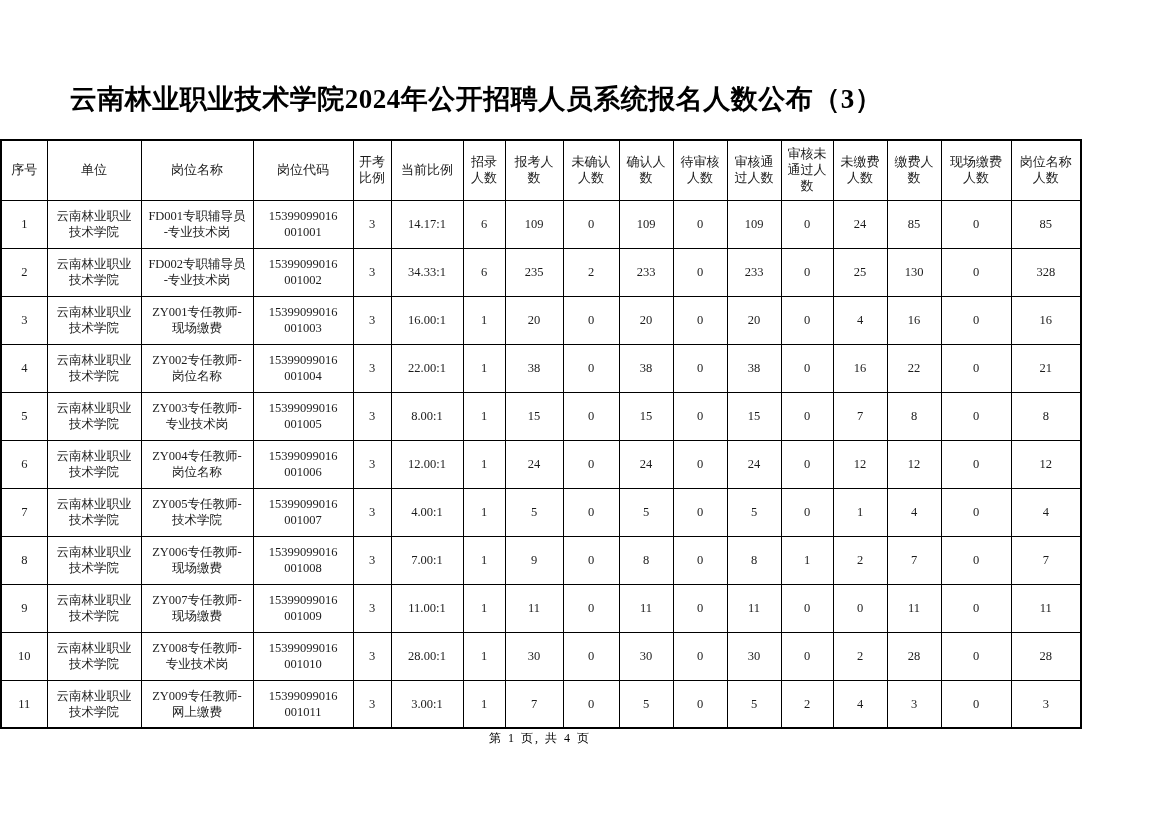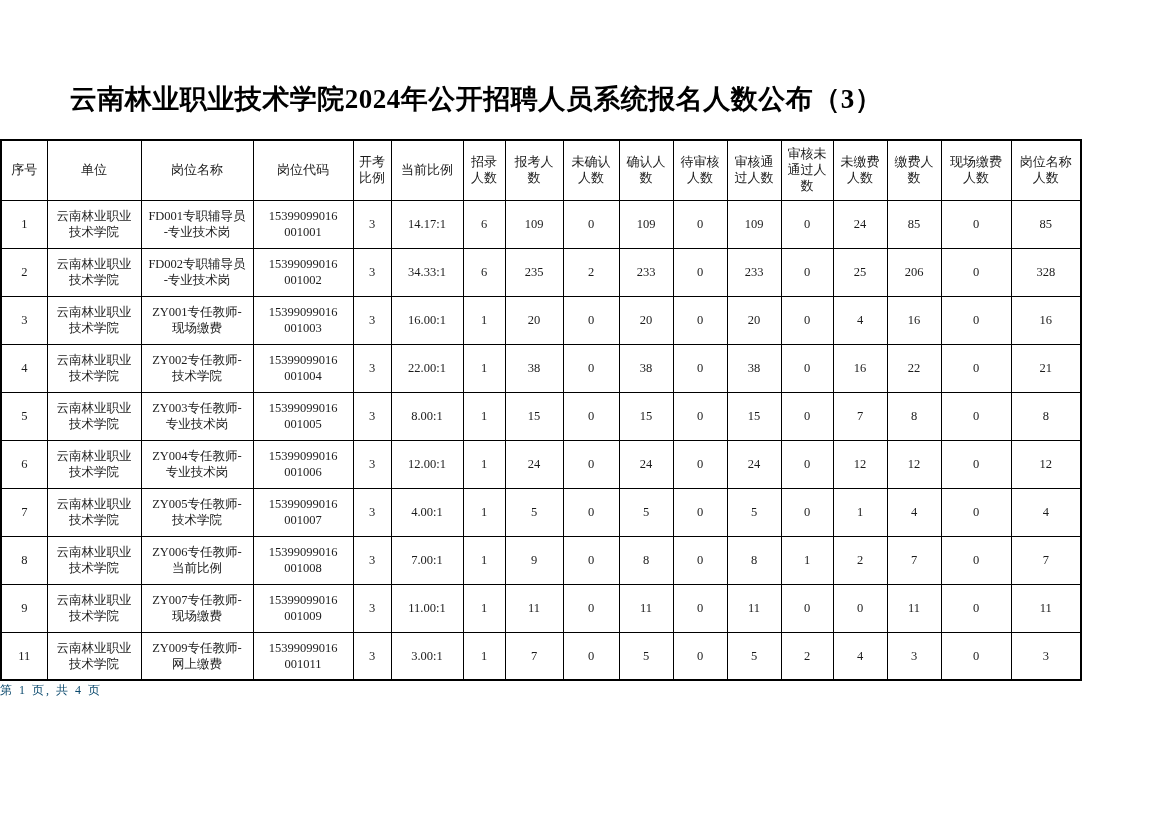--- a/index.html
+++ b/index.html
@@ -49,22 +49,23 @@
     line-height: 1.25;
   }
   .data-table td {
     height: 48px;
     font-size: 12.5px;
     line-height: 1.3;
   }
   .page-footer {
     width: 1080px;
     margin: 1px auto 8px auto;
+    text-align: center;
     font-size: 12px;
-    color: #0c4a6e;
+    color: #000000;
     letter-spacing: 2px;
   }
 </style>
 </head>
 <body>
 
 <div class="page">
 
   <h1 class="title">
     <span class="title-line">云南林业职业技术学院2024年公开招聘人员系统报名人数公布（3）</span>
@@ -158,21 +159,21 @@
           <td>3</td>
           <td>34.33:1</td>
           <td>6</td>
           <td>235</td>
           <td>2</td>
           <td>233</td>
           <td>0</td>
           <td>233</td>
           <td>0</td>
           <td>25</td>
-          <td>206</td>
+          <td>130</td>
           <td>0</td>
           <td>328</td>
         </tr>
         <tr>
           <td>3</td>
           <td>云南林业职业
 技术学院</td>
           <td>ZY001专任教师-
 现场缴费</td>
           <td>15399099016
@@ -189,21 +190,21 @@
           <td>4</td>
           <td>16</td>
           <td>0</td>
           <td>16</td>
         </tr>
         <tr>
           <td>4</td>
           <td>云南林业职业
 技术学院</td>
           <td>ZY002专任教师-
-技术学院</td>
+岗位名称</td>
           <td>15399099016
 001004</td>
           <td>3</td>
           <td>22.00:1</td>
           <td>1</td>
           <td>38</td>
           <td>0</td>
           <td>38</td>
           <td>0</td>
           <td>38</td>
@@ -233,21 +234,21 @@
           <td>7</td>
           <td>8</td>
           <td>0</td>
           <td>8</td>
         </tr>
         <tr>
           <td>6</td>
           <td>云南林业职业
 技术学院</td>
           <td>ZY004专任教师-
-专业技术岗</td>
+岗位名称</td>
           <td>15399099016
 001006</td>
           <td>3</td>
           <td>12.00:1</td>
           <td>1</td>
           <td>24</td>
           <td>0</td>
           <td>24</td>
           <td>0</td>
           <td>24</td>
@@ -277,21 +278,21 @@
           <td>1</td>
           <td>4</td>
           <td>0</td>
           <td>4</td>
         </tr>
         <tr>
           <td>8</td>
           <td>云南林业职业
 技术学院</td>
           <td>ZY006专任教师-
-当前比例</td>
+现场缴费</td>
           <td>15399099016
 001008</td>
           <td>3</td>
           <td>7.00:1</td>
           <td>1</td>
           <td>9</td>
           <td>0</td>
           <td>8</td>
           <td>0</td>
           <td>8</td>
@@ -317,20 +318,42 @@
           <td>11</td>
           <td>0</td>
           <td>11</td>
           <td>0</td>
           <td>0</td>
           <td>11</td>
           <td>0</td>
           <td>11</td>
         </tr>
         <tr>
+          <td>10</td>
+          <td>云南林业职业
+技术学院</td>
+          <td>ZY008专任教师-
+专业技术岗</td>
+          <td>15399099016
+001010</td>
+          <td>3</td>
+          <td>28.00:1</td>
+          <td>1</td>
+          <td>30</td>
+          <td>0</td>
+          <td>30</td>
+          <td>0</td>
+          <td>30</td>
+          <td>0</td>
+          <td>2</td>
+          <td>28</td>
+          <td>0</td>
+          <td>28</td>
+        </tr>
+        <tr>
           <td>11</td>
           <td>云南林业职业
 技术学院</td>
           <td>ZY009专任教师-
 网上缴费</td>
           <td>15399099016
 001011</td>
           <td>3</td>
           <td>3.00:1</td>
           <td>1</td>

